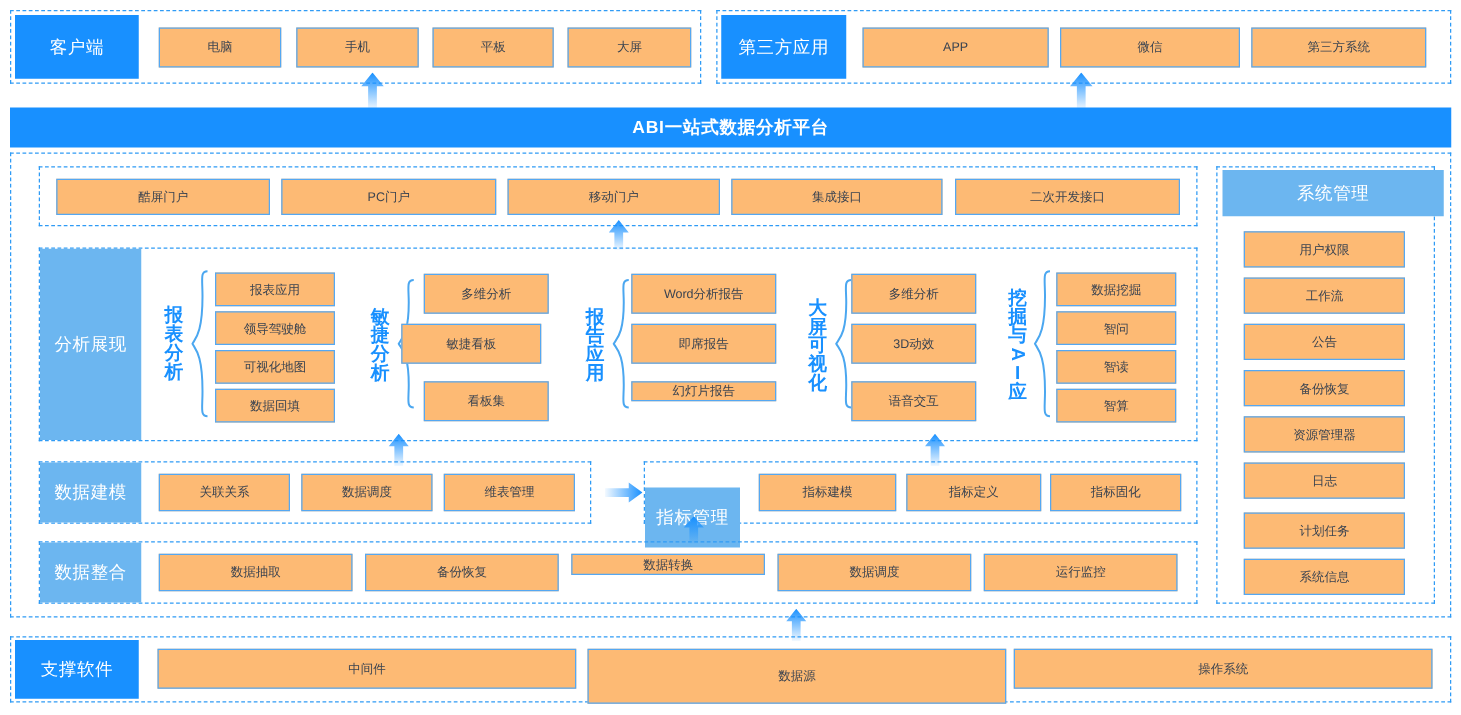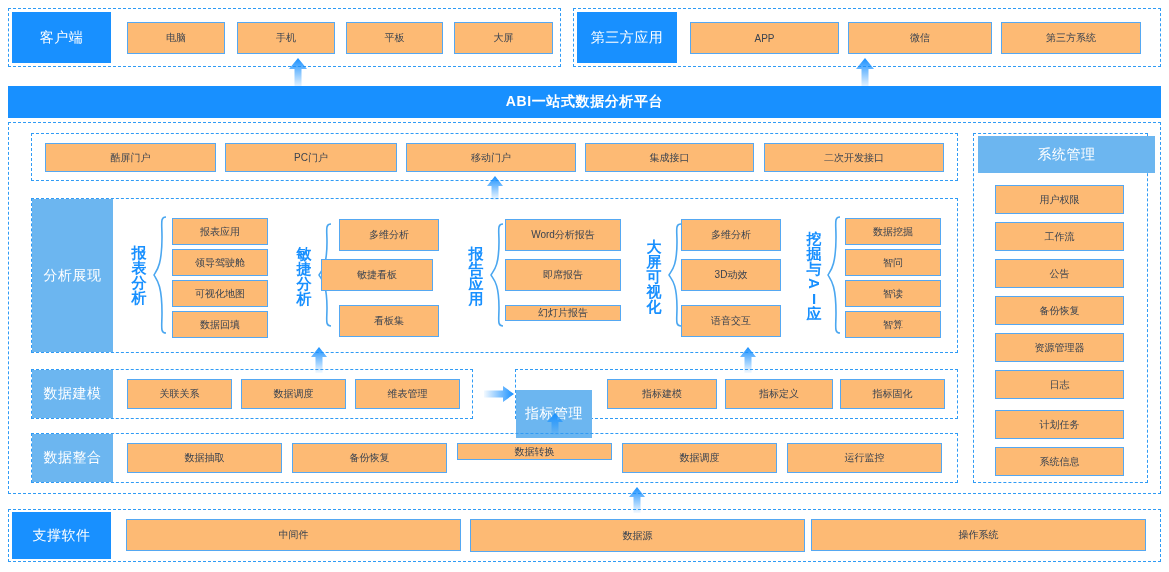--- a/index.html
+++ b/index.html
@@ -241,16 +241,16 @@
   <div class="box" style="left:995px; top:410px; width:129px; height:29px;">计划任务</div>
   <div class="box" style="left:995px; top:447px; width:129px; height:29px;">系统信息</div>
 
   <svg class="arrow-up" style="left:627px; top:487px;" width="20" height="26" viewBox="0 0 20 26">
     <path d="M10 0 L18 10 L13.5 10 L13.5 26 L6.5 26 L6.5 10 L2 10 Z" fill="url(#gU2)"></path>
   </svg>
 
   <div class="dashed" style="left:8px; top:509px; width:1153px; height:53px;"></div>
   <div class="blue-label" style="left:12px; top:512px; width:99px; height:47px;">支撑软件</div>
   <div class="box" style="left:126px; top:519px; width:335px; height:32px;">中间件</div>
-  <div class="box" style="left:470px; top:519px; width:335px; height:33px;">数据源</div>
+  <div class="box" style="left:470px; top:519px; width:335px; height:44px;">数据源</div>
   <div class="box" style="left:811px; top:519px; width:335px; height:32px;">操作系统</div>
 
 </div>
 
 </body></html>

